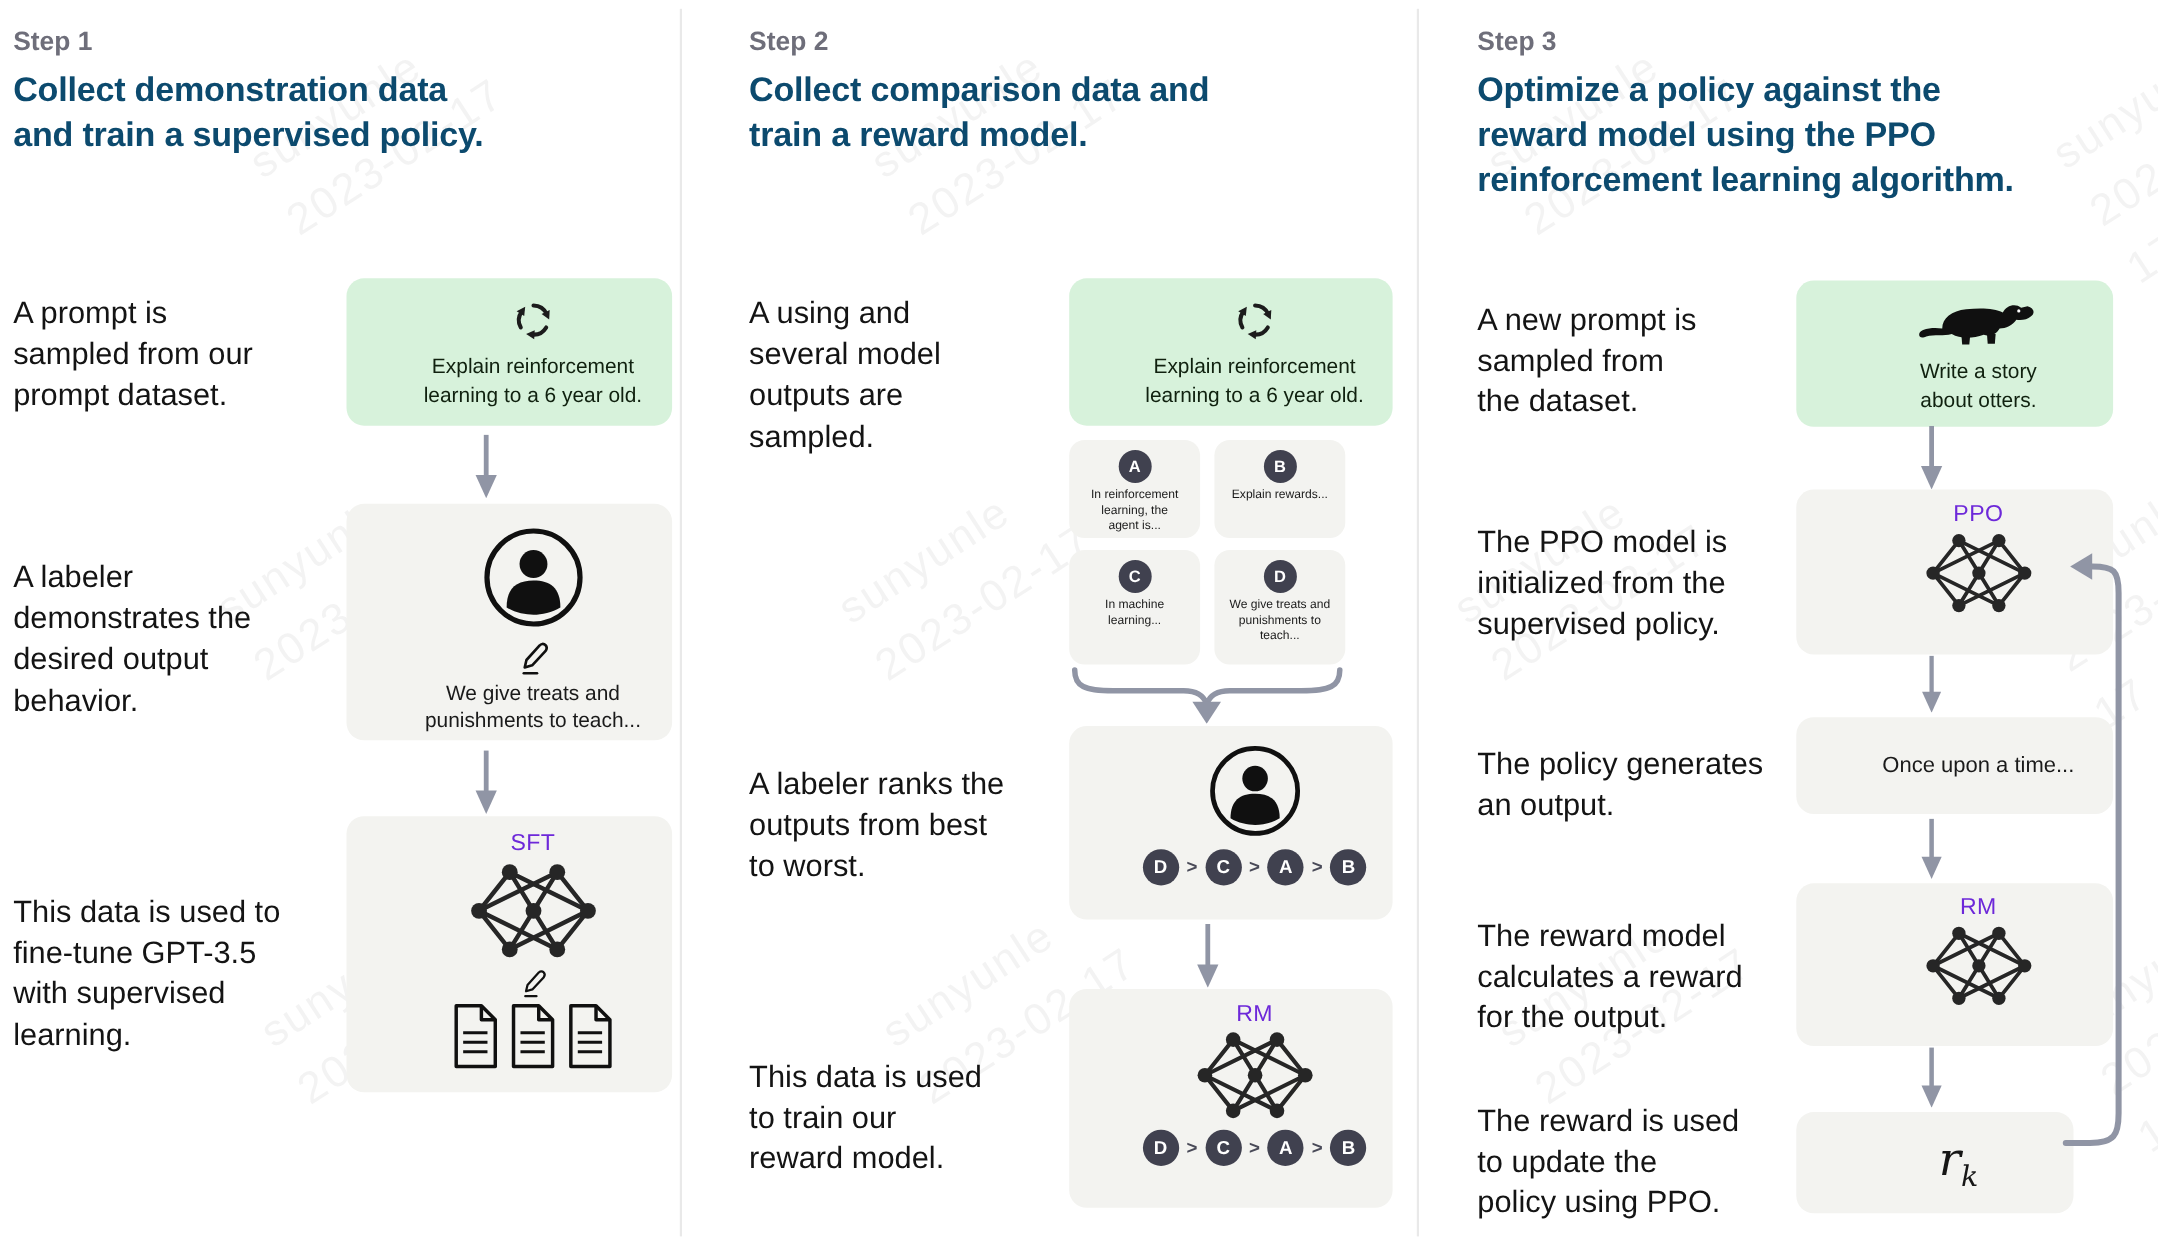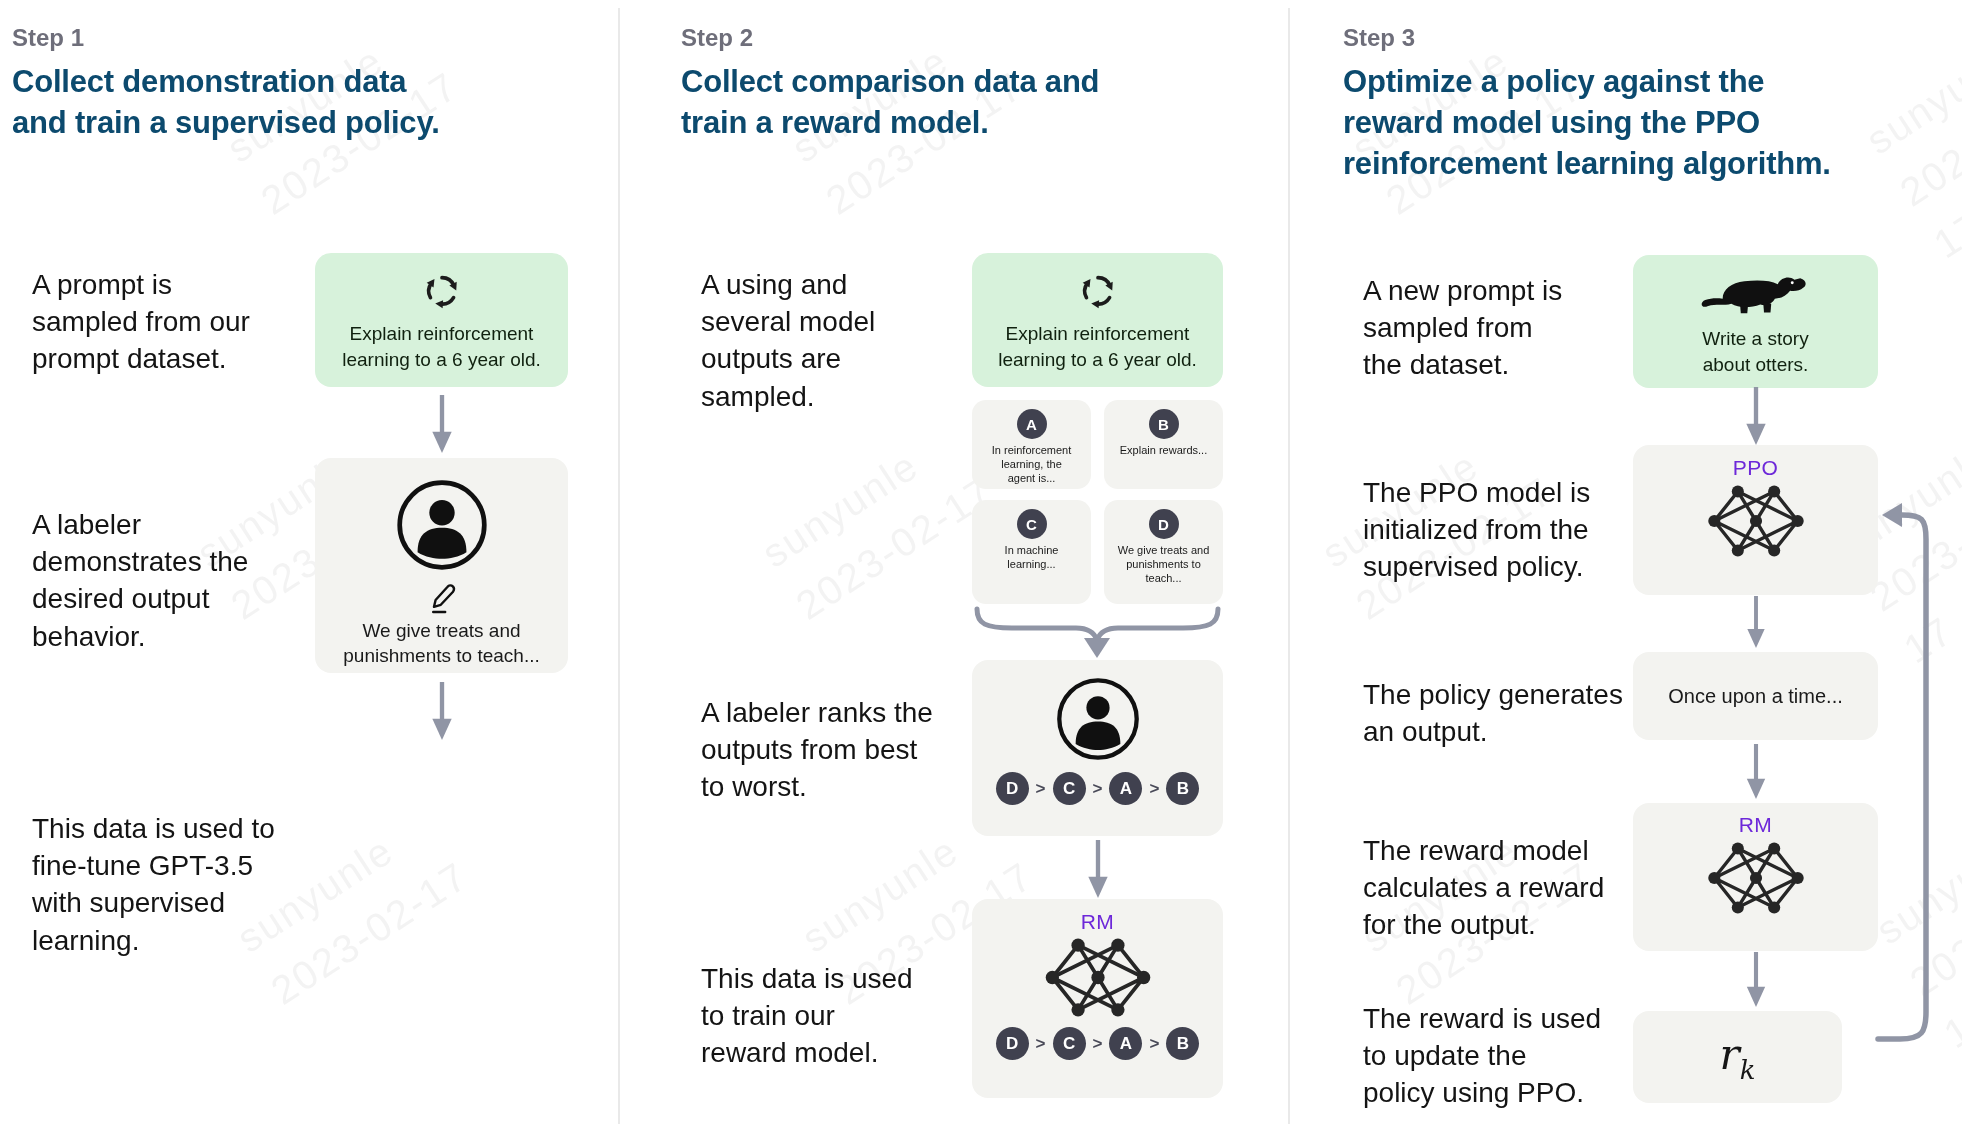--- a/index.html
+++ b/index.html
@@ -10,22 +10,22 @@
   .abs{position:absolute;}
   .pre{white-space:pre-line;}
   .wm{
     position:absolute;transform:rotate(-33deg);color:rgba(70,70,70,0.062);
     font-size:40px;line-height:1.55;letter-spacing:2px;white-space:pre-line;
     pointer-events:none;user-select:none;
   }
   .divider{position:absolute;top:8px;height:1116px;width:2px;background:#e9e9e9;}
   .step-label{position:absolute;font-size:24px;color:#6e6e7a;font-weight:bold;}
   .title{position:absolute;font-size:31px;font-weight:700;line-height:1.32;color:#0c4a6e;letter-spacing:-0.2px;}
-  .caption{position:absolute;font-size:28px;line-height:1.33;color:#141414;margin-left:20px;}
-  .box{position:absolute;border-radius:16px;display:flex;flex-direction:column;align-items:center;}
+  .caption{position:absolute;font-size:28px;line-height:1.33;color:#141414;}
+  .box{position:absolute;border-radius:16px;display:flex;flex-direction:column;align-items:center;padding-left:43px;}
   .box.green{background:#d7f2db;}
   .box.gray{background:#f3f3f0;}
   .box-text{font-size:19px;line-height:1.32;text-align:center;color:#10210f;}
   .gray .box-text{color:#1a1a1a;}
   .model-label{font-size:21px;color:#6d28d9;letter-spacing:0.4px;}
   .outputs-grid{
     position:absolute;display:grid;grid-template-columns:119px 1fr;
     grid-template-rows:89px 104px;gap:11px 13px;
   }
   .out-cell{
@@ -196,20 +196,32 @@
         <use href="#sym-pencil"></use>
       </svg>
     <div class="box-text pre" style="margin-top:2px">We give treats and
 punishments to teach...</div>
   </div>
 
   <svg class="abs" style="left:431px;top:682px" width="22" height="58">
       <use href="#sym-arrow-down"></use>
     </svg>
 
+  <div class="box gray" style="left:315px;top:742px;width:253px;height:251px;justify-content:flex-start">
+    <div class="model-label" style="margin-top:13px">SFT</div>
+    <svg width="120" height="90" style="margin-top:4px">
+        <use href="#sym-net"></use>
+      </svg>
+    <svg width="34" height="34" style="margin-top:2px">
+        <use href="#sym-pencil"></use>
+      </svg>
+    <svg width="148" height="60" style="margin-top:3px">
+        <use href="#sym-docs"></use>
+      </svg>
+  </div>
 
   <div class="step-label" style="left:681px;top:24px">Step 2</div>
   <div class="title pre" style="left:681px;top:62px;width:520px">Collect comparison data and
 train a reward model.</div>
 
   <div class="caption pre" style="left:681px;top:266px">A using and
 several model
 outputs are
 sampled.</div>
   <div class="caption pre" style="left:681px;top:694px">A labeler ranks the

